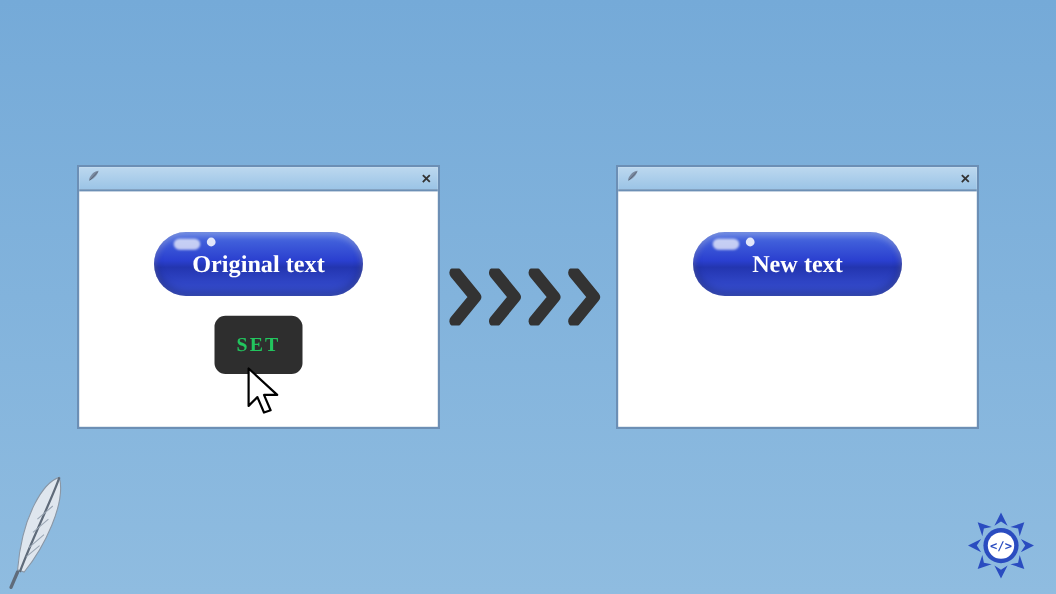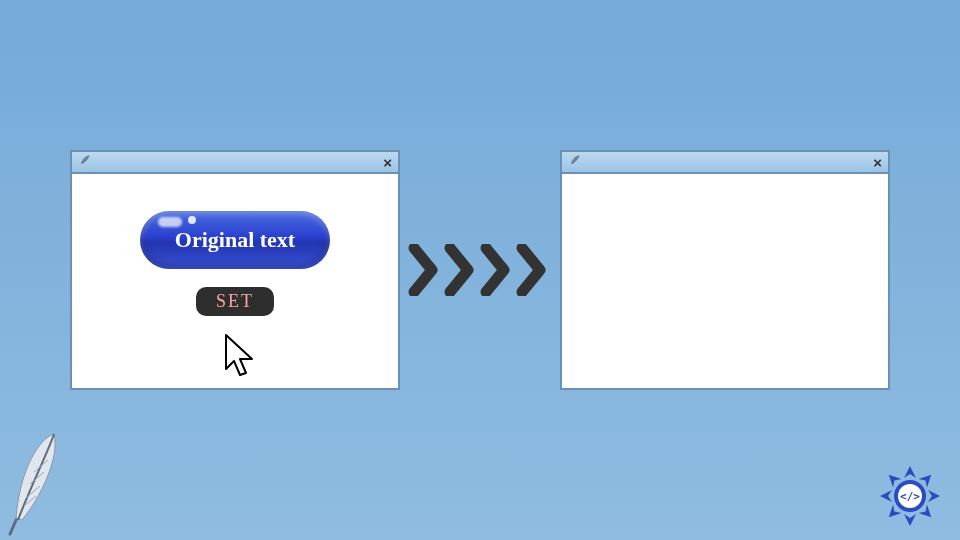--- a/index.html
+++ b/index.html
@@ -58,24 +58,24 @@
     background: rgba(255,255,255,0.7);
     filter: blur(1px);
   }
   .pill::after {
     content: "";
     position: absolute; top: 5px; left: 48px;
     width: 8px; height: 8px; border-radius: 50%;
     background: rgba(255,255,255,0.85);
   }
   .set-btn {
-    background: #2e2e2e; color: #fca5a5;
-    padding: 4px 20px; border-radius: 10px;
+    background: #2e2e2e; color: #22c55e;
+    padding: 16px 20px; border-radius: 10px;
     font-family: "Comic Sans MS", "Segoe Script", cursive;
-    font-size: 18px; font-weight: 400; letter-spacing: 2px;
+    font-size: 18px; font-weight: 700; letter-spacing: 2px;
     position: relative;
   }
   .cursor-wrap {
     position: absolute; left: 148px; top: 148px;
     pointer-events: none;
   }
   .arrow-row {
     display: flex; align-items: center; gap: -2px;
     margin: 0 2px;
   }
@@ -139,20 +139,25 @@
   <div class="app-window">
     <div class="titlebar">
       <span>
         <svg class="feather-icon" viewBox="0 0 24 24" fill="none">
           <path d="M20 4 C14 4 7 10 5 18 L6 19 C12 17 18 11 20 4 Z" fill="#7a8aa0"></path>
           <path d="M6 19 L18 6" stroke="#4a5668" stroke-width="1"></path>
         </svg>
       </span>
       <span class="close-icon">×</span>
     </div>
+    <div class="win-body">
+      <div class="pill">
+        <span>New text</span>
+      </div>
+    </div>
   </div>
 
 </div>
 
 <div class="big-feather">
   <svg viewBox="0 0 70 110">
     <path d="M54 6 C40 10 20 40 16 90 L22 92 C40 70 60 30 54 6 Z" fill="#dfe6ee" stroke="#8a97a6" stroke-width="1"></path>
     <path d="M18 92 C 30 60 48 24 54 6" stroke="#5f6b7a" stroke-width="2" fill="none"></path>
     <path d="M16 92 L10 106" stroke="#5f6b7a" stroke-width="3" stroke-linecap="round"></path>
     <path d="M26 70 L40 58 M24 78 L36 68 M30 56 L44 44 M34 44 L48 32" stroke="#9aa6b4" stroke-width="1"></path>

